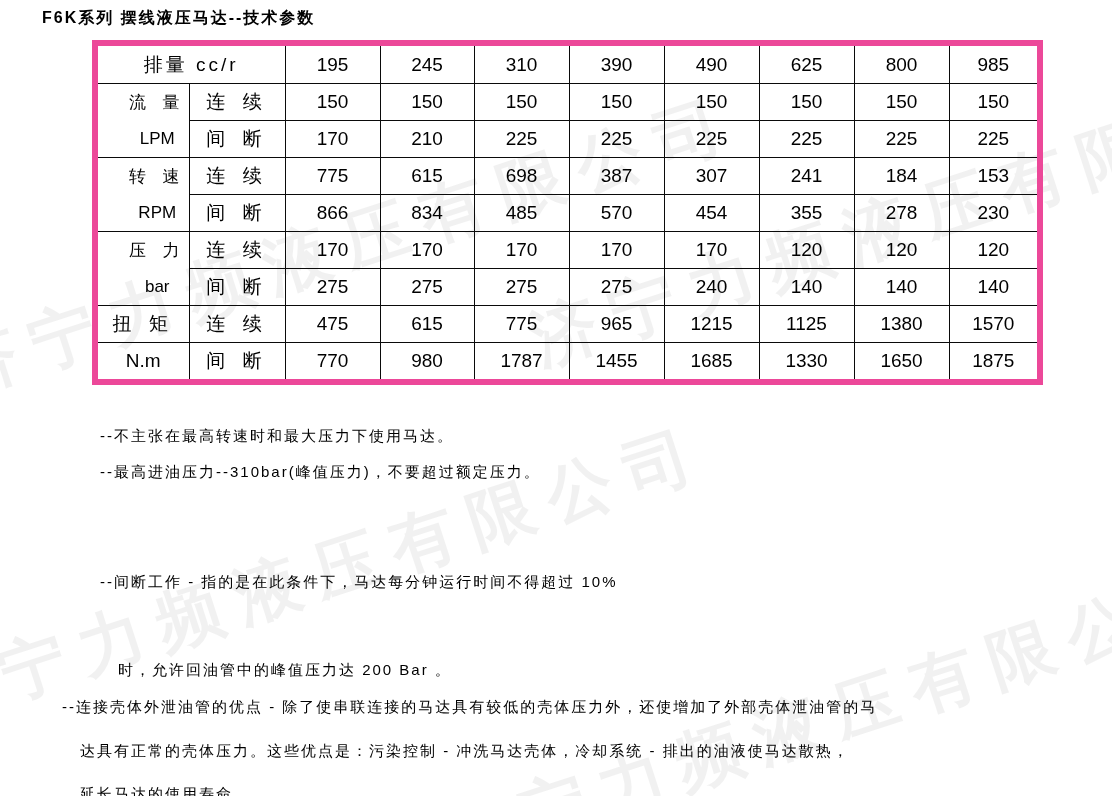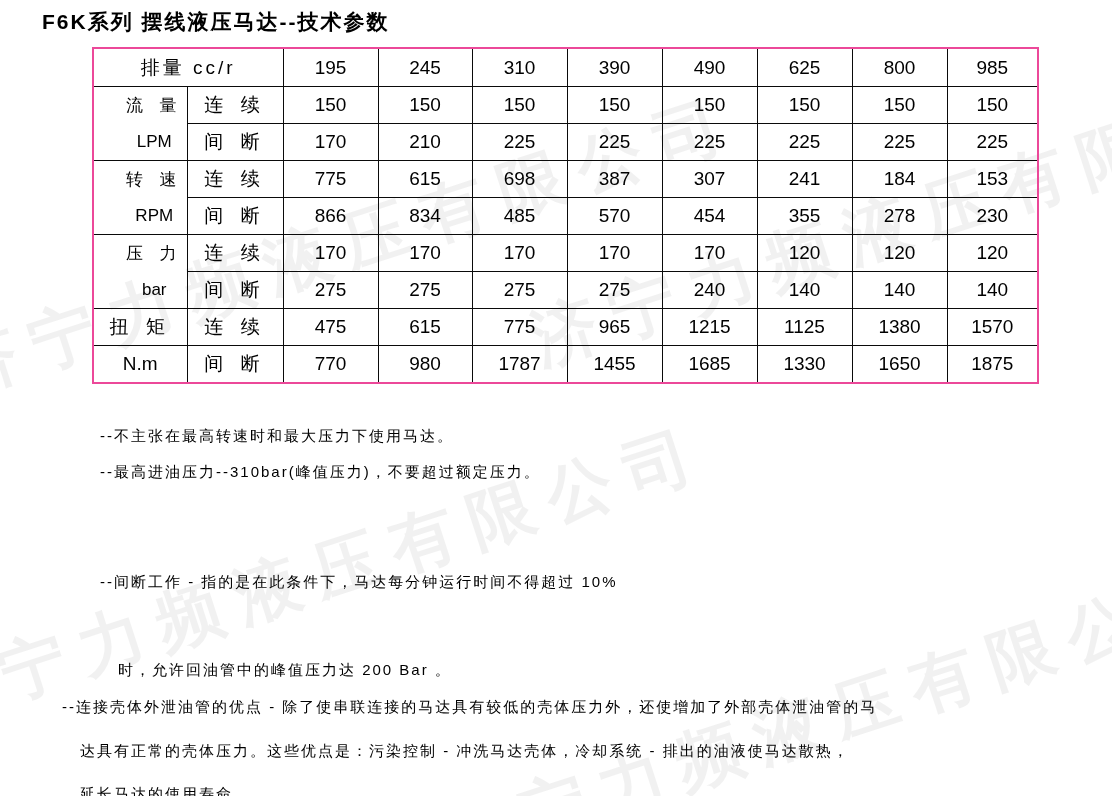--- a/index.html
+++ b/index.html
@@ -9,27 +9,27 @@
   }
   
   .wm-layer{position:absolute;inset:0;pointer-events:none;}
   .wm{
     position:absolute;white-space:nowrap;font-size:66px;font-weight:bold;
     letter-spacing:16px;color:rgba(0,0,0,0.055);transform:rotate(-18deg);
     transform-origin:left top;
   }
   
   .title{
-    position:absolute;left:42px;top:8px;margin:0;font-size:21px;font-weight:bold;
+    position:absolute;left:42px;top:8px;margin:0;font-size:16px;font-weight:bold;
     letter-spacing:2px;white-space:nowrap;
   }
   
   .spec-table{
-    position:absolute;left:92px;top:47px;width:945px;
-    border-collapse:collapse;table-layout:fixed;border:2px solid #ec4899;
+    position:absolute;left:92px;top:40px;width:945px;
+    border-collapse:collapse;table-layout:fixed;border:6px solid #ec4899;
   }
   .spec-table td{
     border:1.5px solid #0a0a0a;text-align:center;vertical-align:middle;
     padding:0;height:36px;font-size:19px;overflow:hidden;
   }
   .spec-table td.hdr{height:37px;}
   .cn{letter-spacing:6px;font-size:17px;}
   .hdr-label{font-size:17px;letter-spacing:3px;}
   .glabel{font-size:17px;}
   .gl-wrap{display:flex;flex-direction:column;height:72px;padding-left:28px;}

